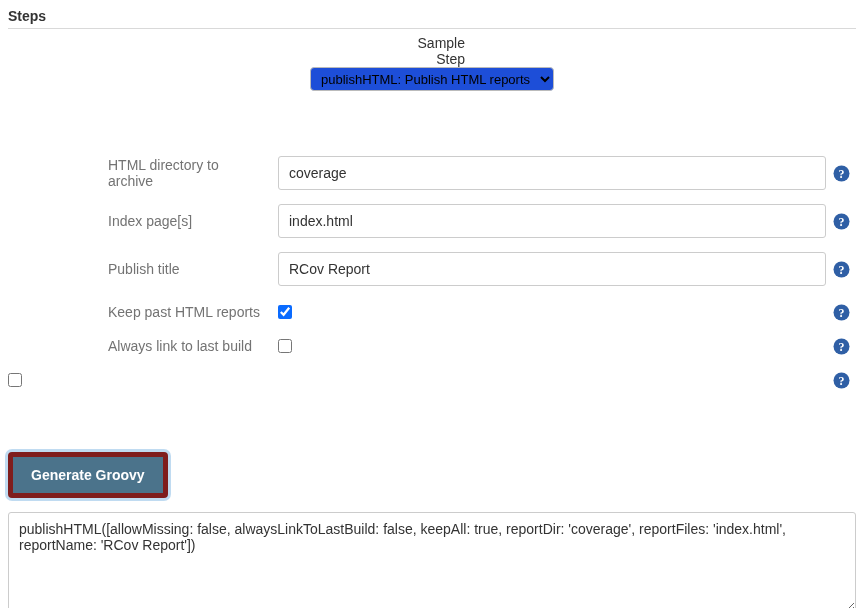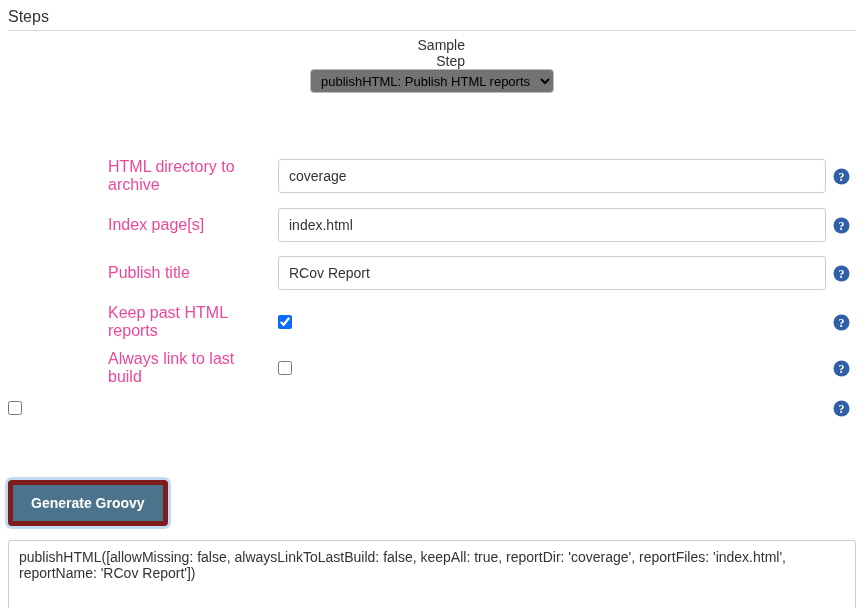--- a/index.html
+++ b/index.html
@@ -9,22 +9,22 @@
     }
     body {
       font-family: "Helvetica Neue", Helvetica, Arial, sans-serif;
       font-size: 14px;
       color: #333;
       background: #fff;
       width: 864px;
       padding: 6px 8px;
     }
     .section-title {
-      font-weight: normal;
-      font-size: 16px;
+      font-weight: bold;
+      font-size: 14px;
       padding: 2px 0 4px 0;
     }
     .hr {
       border: none;
       border-top: 1px solid #d9d9d9;
       margin: 0 0 6px 0;
     }
     .row {
       display: flex;
       align-items: center;
@@ -39,42 +39,42 @@
     }
     .toprow .field-col {
       flex: 1;
     }
     select.sample-step {
       width: 100%;
       height: 24px;
       font-size: 13px;
       border: 1px solid #bbb;
       border-radius: 4px;
-      background: #737373;
+      background: #1d4ed8;
       padding: 2px 6px;
     }
     .form-block {
       margin-top: 65px;
     }
     .form-row {
       display: flex;
       align-items: center;
       min-height: 34px;
       margin-bottom: 14px;
     }
     .form-row.cbrow {
       min-height: 24px;
       margin-bottom: 10px;
     }
     .f-label {
       width: 270px;
       padding-left: 100px;
       padding-right: 12px;
-      font-size: 16px;
-      color: #ec4899;
+      font-size: 14px;
+      color: #737373;
     }
     .f-field {
       flex: 1;
       display: flex;
       align-items: flex-start;
     }
     .f-field input[type="text"] {
       width: 100%;
       height: 34px;
       border: 1px solid #ccc;

